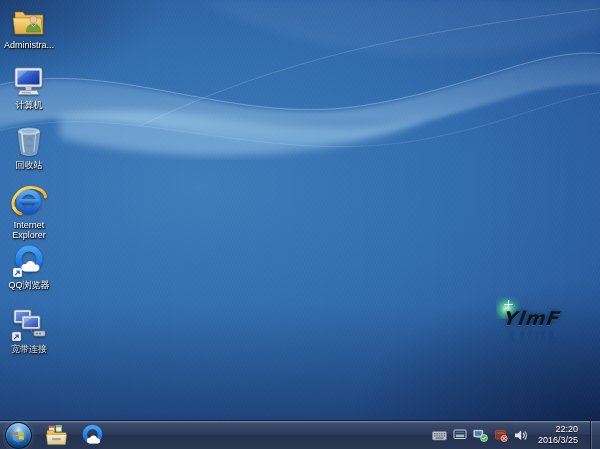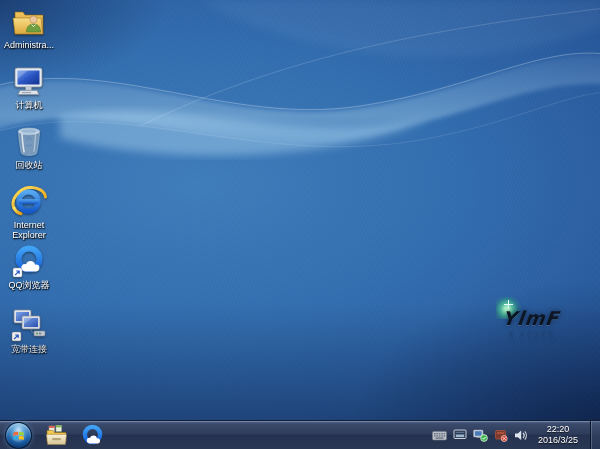--- a/index.html
+++ b/index.html
@@ -77,21 +77,21 @@
     width:25px;height:25px;margin-left:5px;border-radius:50%;
     background:radial-gradient(circle at 50% 26%, #c4e2f8 0%, #63a7da 24%, #1f63a9 56%, #0b3a74 80%, #082c55 100%);
     border:1px solid rgba(4,16,38,.85);
     box-shadow:0 0 5px rgba(120,190,255,.4), inset 0 2px 3px rgba(255,255,255,.45);
     display:flex;align-items:center;justify-content:center;cursor:pointer;
   }
   .tb-btn{width:36px;height:28px;display:flex;align-items:center;justify-content:center;cursor:pointer;}
   .tray{margin-left:auto;display:flex;align-items:center;gap:6px;}
   .tray-ic{display:flex;align-items:center;justify-content:center;cursor:pointer;}
   .clock{
-    display:flex;flex-direction:column;align-items:center;justify-content:center;
+    display:flex;flex-direction:column;align-items:flex-end;justify-content:center;
     color:#fff;font-size:9px;line-height:11px;
     text-shadow:0 1px 1px rgba(0,0,0,.75);
     padding:0 5px 0 4px;text-align:right;cursor:default;
   }
   .show-desktop{
     width:9px;height:28px;margin-left:1px;
     border-left:1px solid rgba(8,16,32,.9);
     box-shadow:inset 1px 0 0 rgba(175,200,235,.3);
     background:linear-gradient(180deg, rgba(80,98,132,.4), rgba(40,54,86,.9));
     cursor:pointer;

